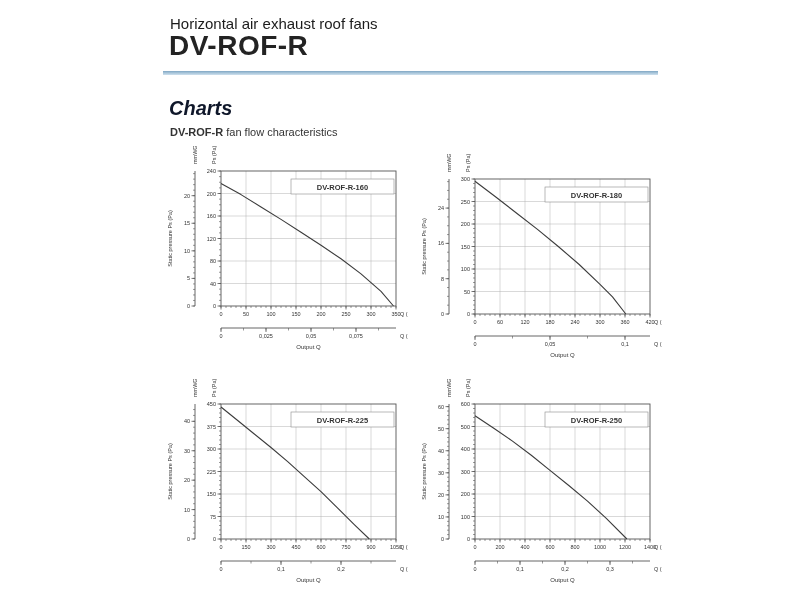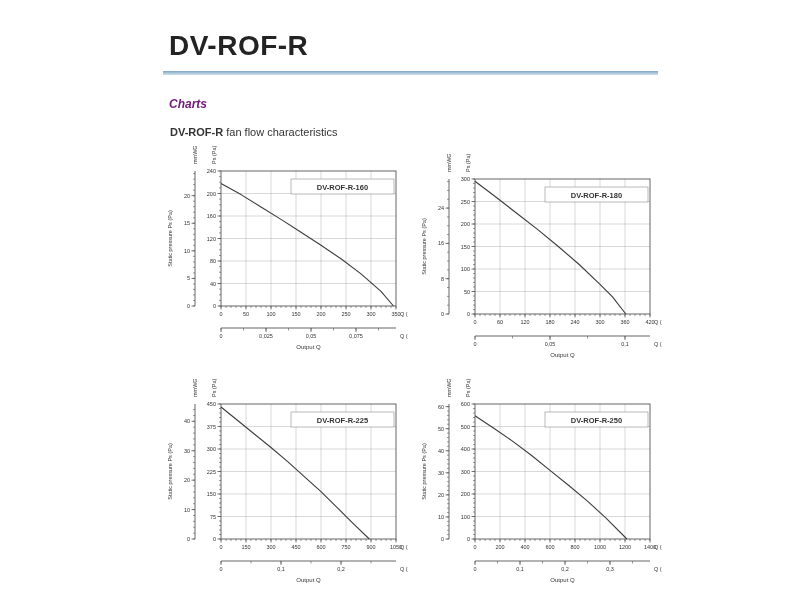--- a/index.html
+++ b/index.html
@@ -3,33 +3,34 @@
 <meta charset="utf-8">
 <style>
   html,body{margin:0;padding:0;background:#fff;}
   .page{position:relative;width:800px;height:600px;background:#ffffff;
         font-family:"Liberation Sans",sans-serif;color:#222;overflow:hidden;}
   .supertitle{position:absolute;left:170px;top:15px;font-size:15px;color:#1c1c1c;}
   .title{position:absolute;left:169px;top:30px;font-size:28px;font-weight:bold;
          letter-spacing:.5px;color:#232323;}
   .rule{position:absolute;left:163px;top:71px;width:495px;height:4px;
         background:linear-gradient(180deg,#7fa6c3 0%,#9dbdd4 35%,#cfe1ee 100%);}
-  .section{position:absolute;left:169px;top:97px;font-size:12px;font-weight:bold;
-           font-style:italic;color:#701a75;}
+  .section{position:absolute;left:169px;top:97px;font-size:20px;font-weight:bold;
+           font-style:italic;color:#0f172a;}
   .caption{position:absolute;left:170px;top:126px;font-size:11px;color:#333;}
   .caption .b{font-weight:bold;}
   .chart{position:absolute;width:245px;height:228px;}
   .c0{left:163px;top:141px}.c1{left:417px;top:149px}
   .c2{left:163px;top:374px}.c3{left:417px;top:374px}
   svg text{font-family:"Liberation Sans",sans-serif;fill:#333;}
 </style>
 </head>
 <body>
 
 <div class="page">
+  <div class="supertitle">Horizontal air exhaust roof fans</div>
   <div class="title">DV-ROF-R</div>
   <div class="rule"></div>
   <div class="section">Charts</div>
   <div class="caption"><span class="b">DV-ROF-R</span><span> fan flow characteristics</span></div>
 
   <div class="chart c0"><svg viewBox="0 0 245 228" width="245" height="228">
         <g stroke="#b3b3b3" stroke-width="0.5">
           <line x1="83" y1="30" x2="83" y2="165"></line>
           <line x1="108" y1="30" x2="108" y2="165"></line>
           <line x1="133" y1="30" x2="133" y2="165"></line>

